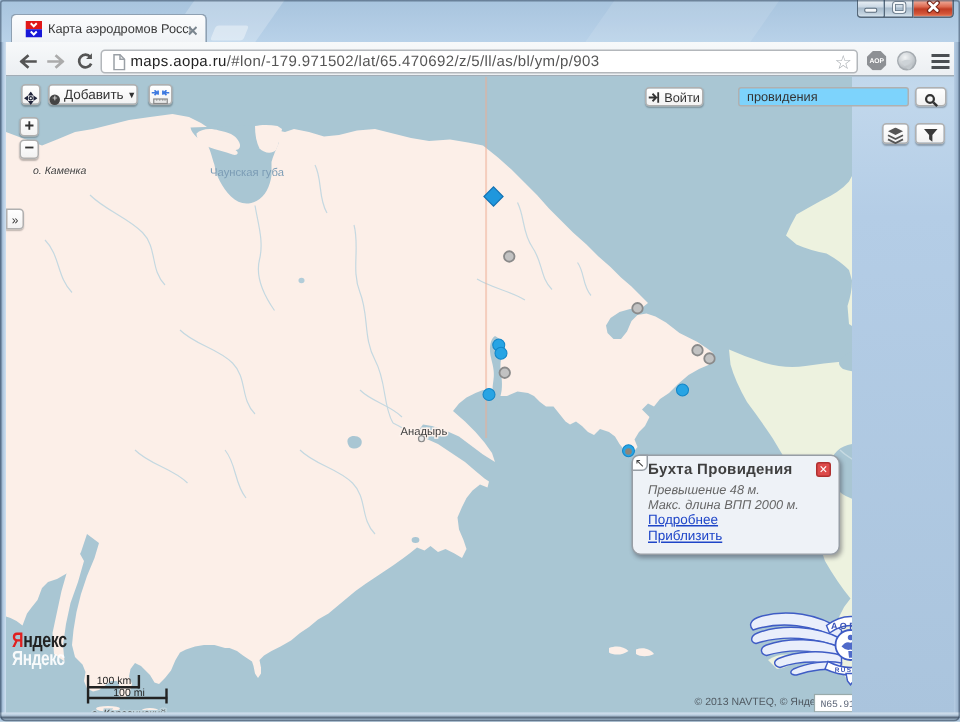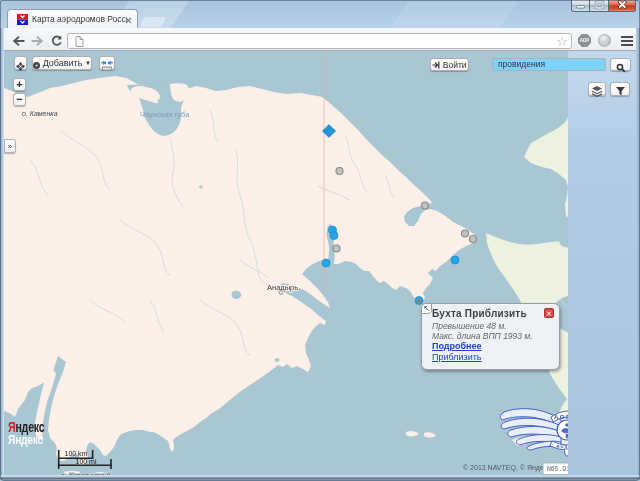--- a/index.html
+++ b/index.html
@@ -99,20 +99,21 @@
     </svg>
   <svg class="navico" style="left:46px;top:7px" width="13" height="12">
       <path d="M10.2 3 A 4.2 4.2 0 1 0 10.8 7.4" stroke="#555" stroke-width="1.8" fill="none"></path>
       <path d="M11.3 0.5 L11.3 4.4 L7.4 4.4 Z" fill="#555"></path>
     </svg>
   <div class="omni">
     <svg style="position:absolute;left:7px;top:2px" width="9" height="11">
         <path d="M1 .5 H5 L8 3.5 V10.5 H1 Z" fill="#fff" stroke="#9aa0a6"></path>
         <path d="M5 .5 V3.5 H8" fill="none" stroke="#9aa0a6"></path>
       </svg>
+    <div class="url">maps.aopa.ru<span>/#lon/-179.971502/lat/65.470692/z/5/ll/as/bl/ym/p/903</span></div>
     <div class="star">☆</div>
   </div>
   <div class="ext1">АОР</div>
   <div class="ext2"><svg width="11" height="11">
         <path d="M2 4 Q5 2 9 3.5 Q7 6 4 7 Q2.5 5.5 2 4 Z" fill="#cdd3d7"></path>
         <path d="M5 8 Q7.5 7 9 5.5 Q9.5 8 7 9.5 Q5.5 9 5 8 Z" fill="#c3c9cd"></path>
       </svg></div>
   <div class="menu3">
       <i></i>
       <i></i>
@@ -309,24 +310,24 @@
       <path d="M1 5.2 L6 7.7 L11 5.2" fill="none" stroke="#555" stroke-width="1.2"></path>
       <path d="M1 7.9 L6 10.4 L11 7.9" fill="none" stroke="#555" stroke-width="1.2"></path>
     </svg></div>
 <div class="mbtn" style="left:610px;top:81.5px;width:20px;height:14px;">
   <svg width="11" height="11" style="margin-top:1.5px">
       <path d="M1 1 H10 L6.6 5 V9.5 L4.4 7.8 V5 Z" fill="#3a3a3a"></path>
     </svg></div>
 
 <div id="balloon">
   <div class="tail">↖</div>
-  <h3><b>Бухта Приблизить</b></h3>
+  <h3><b>Бухта Провидения</b></h3>
   <div class="it" style="top:17px;">Превышение 48 м.</div>
-  <div class="it" style="top:27px;">Макс. длина ВПП 1993 м.</div>
-  <div class="lnk" style="top:37px;font-weight:bold;">Подробнее</div>
+  <div class="it" style="top:27px;">Макс. длина ВПП 2000 м.</div>
+  <div class="lnk" style="top:37px;font-weight:normal;">Подробнее</div>
   <div class="lnk" style="top:47.5px;">Приблизить</div>
   <div class="cls">✕</div>
 </div>
 
 <div class="brd" style="left:0;top:28px;width:4px;height:449px;"></div>
 <div class="brd" style="left:636px;top:28px;width:4px;height:449px;background:linear-gradient(270deg,#8fa9c4,#b6cde4);"></div>
 <div style="position:absolute;left:0;top:475px;width:640px;height:6px;background:linear-gradient(180deg,#d5e2ee 0%,#b9cde0 30%,#5a6b7e 55%,#8fa5ba 80%,#aebfd0 100%);border-radius:0 0 4px 4px;"></div>
 <div style="position:absolute;left:0;top:0;width:640px;height:481px;border:1px solid rgba(52,72,96,.55);border-radius:2px 2px 4px 4px;pointer-events:none;"></div>
 
 </body></html>

